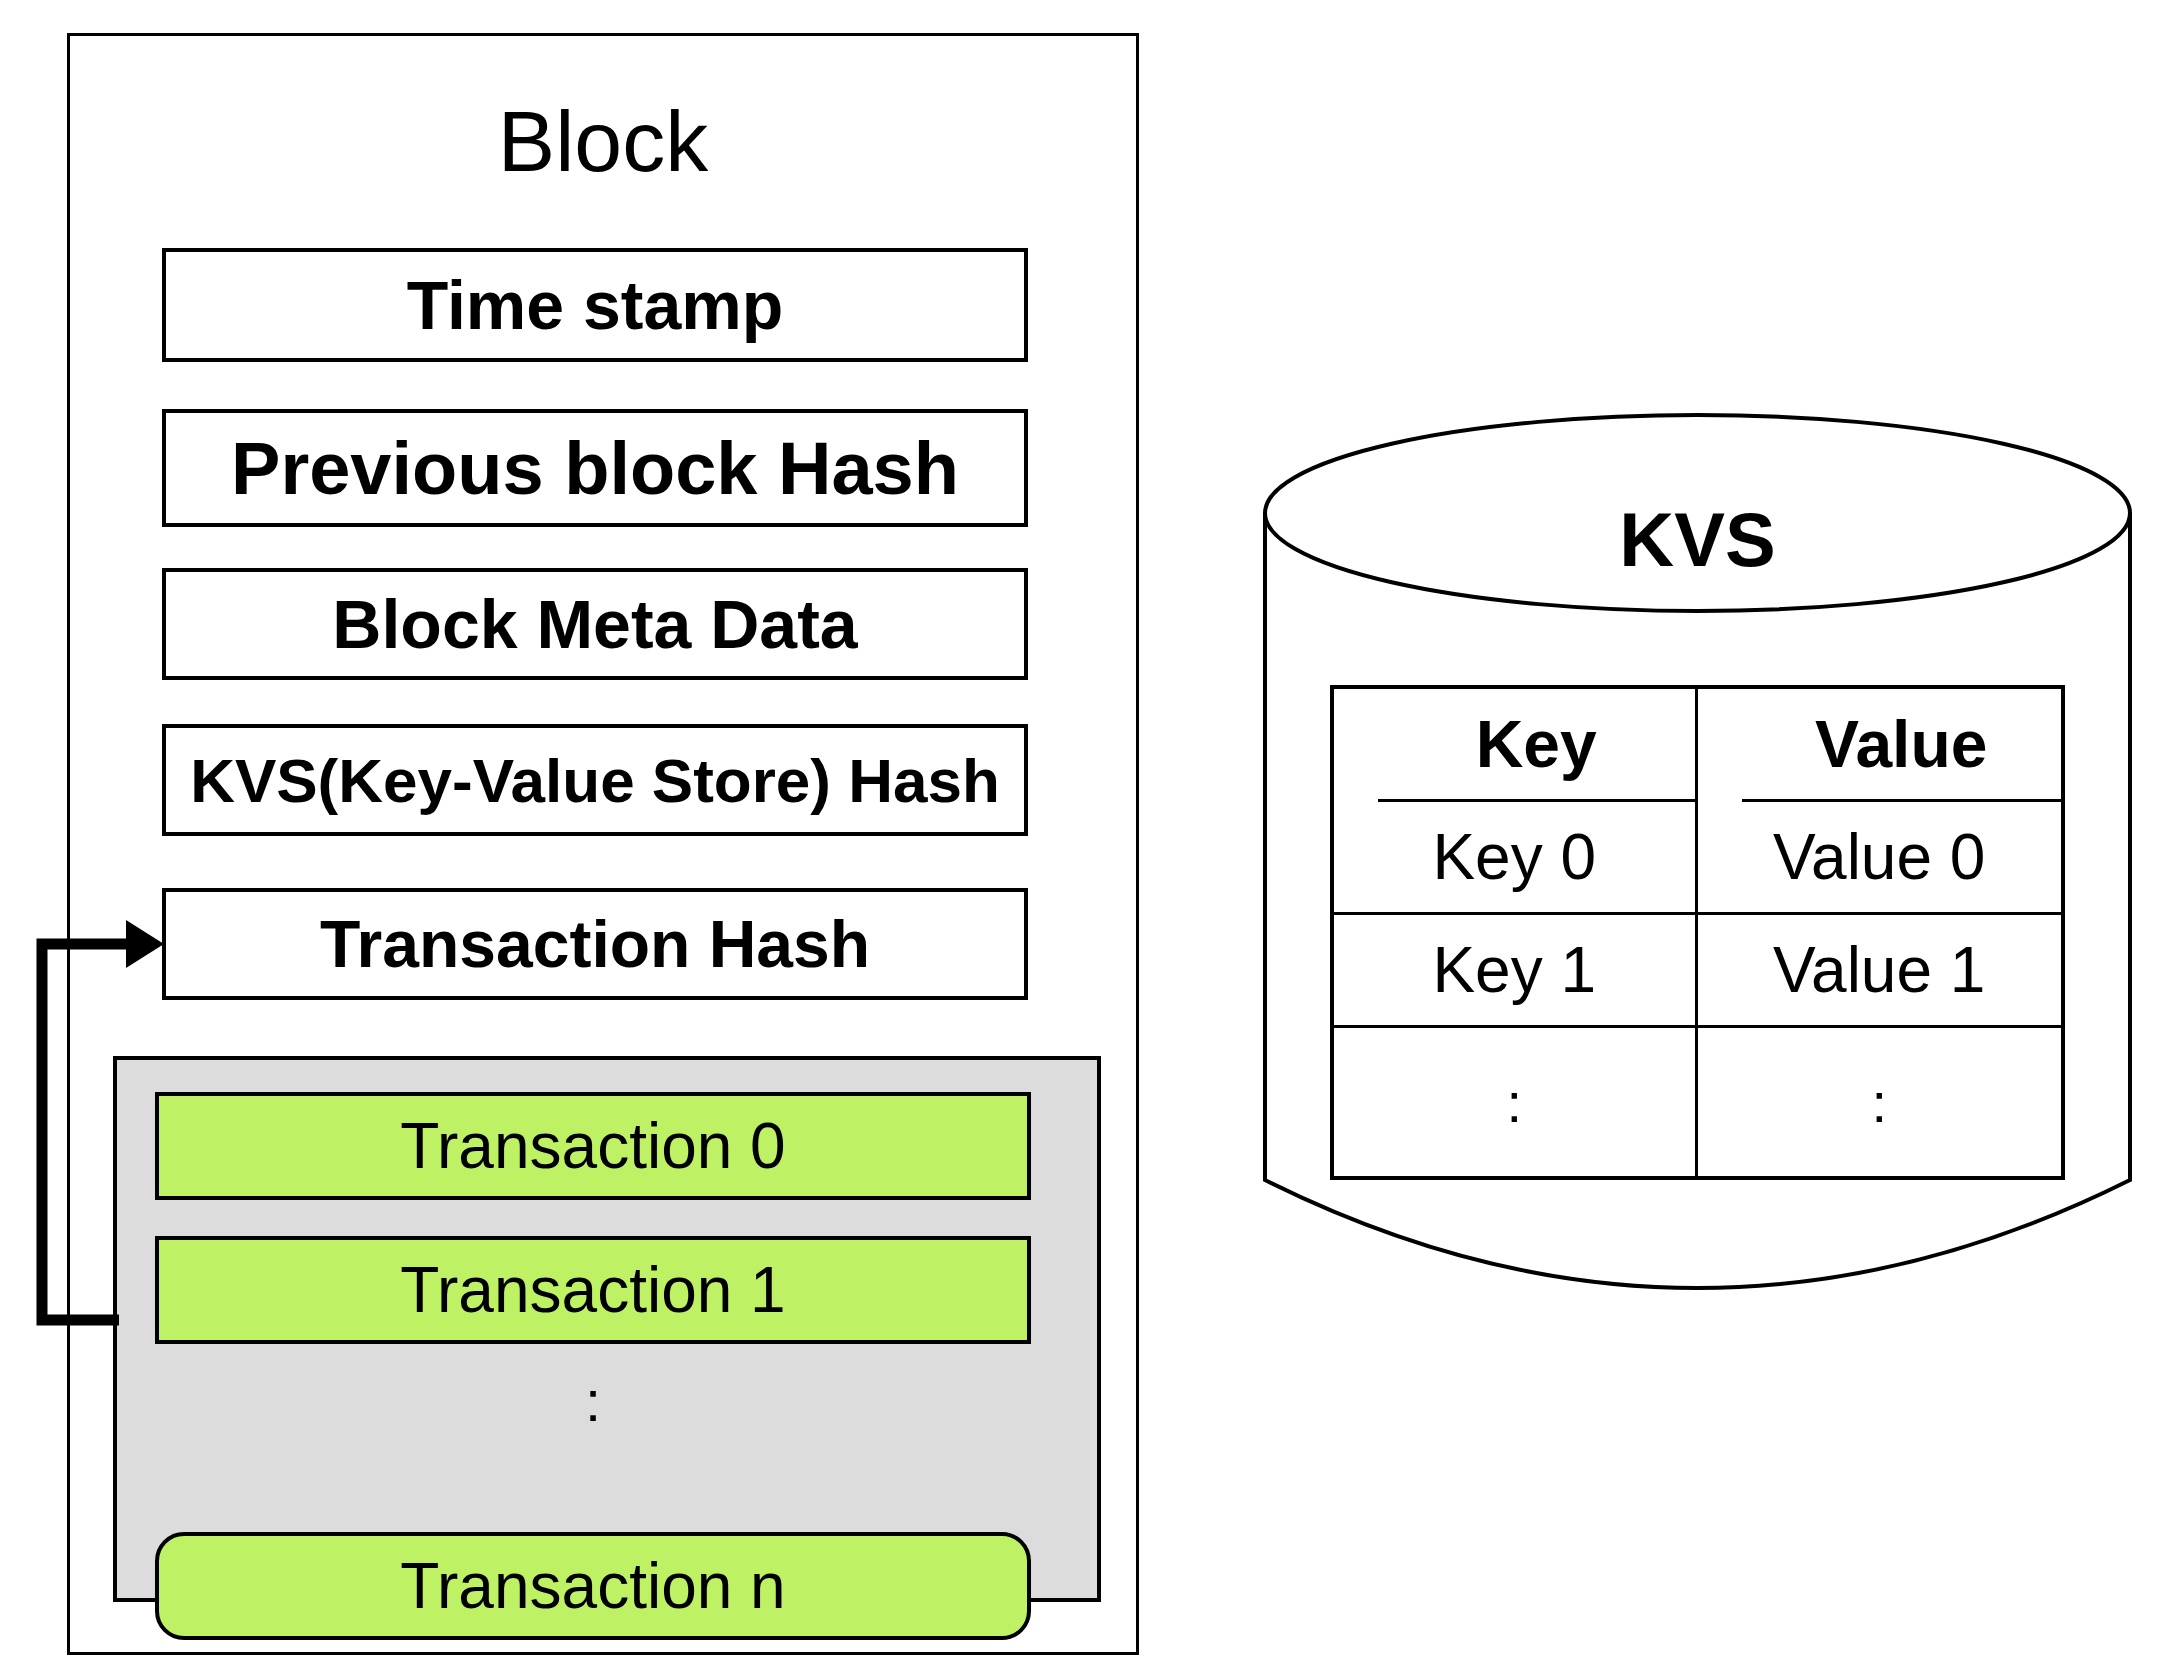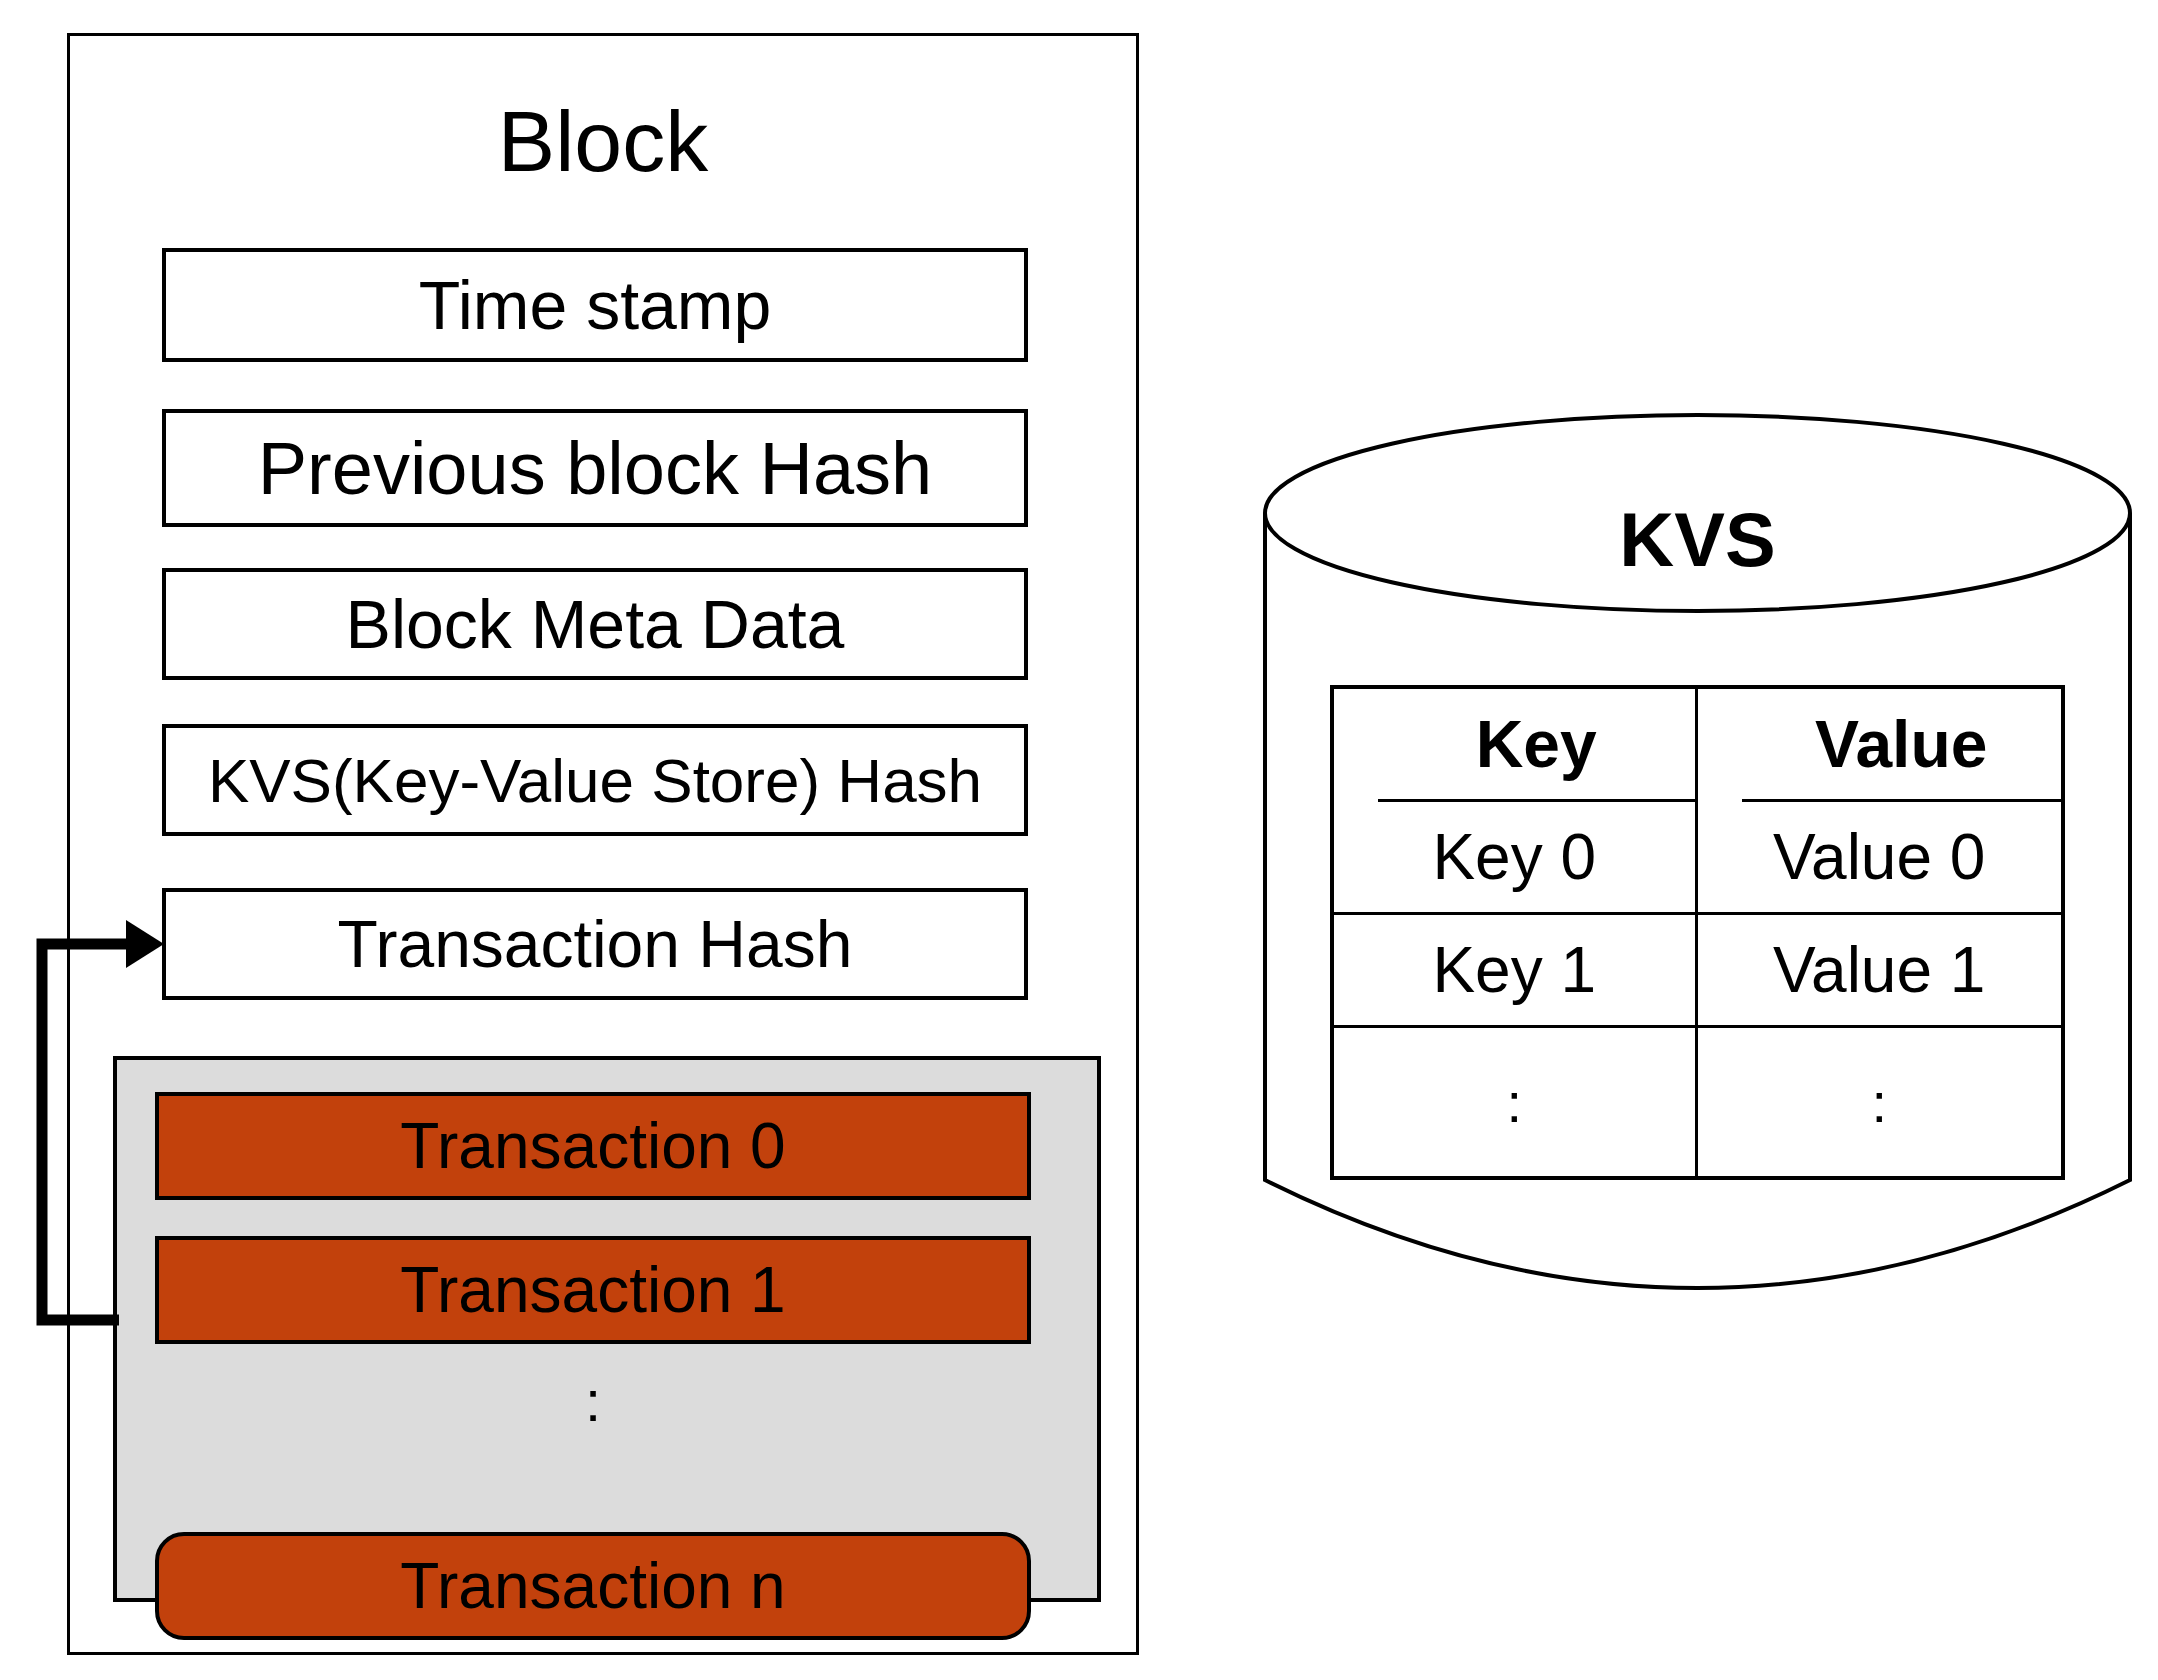--- a/index.html
+++ b/index.html
@@ -28,36 +28,36 @@
     z-index: 1;
   }
   .block-title {
     left: 67px; top: 96px; width: 1072px; height: 90px;
     font-size: 86px; line-height: 90px; text-align: center;
     z-index: 2;
   }
   .field-box {
     left: 162px; width: 866px;
     background: #ffffff; border: 4px solid #000;
-    font-size: 66px; z-index: 2;
+    font-size: 66px; z-index: 2; font-weight: bold;
   }
   .fb0 { top: 248px;  height: 114px; font-size: 68px; }
   .fb1 { top: 409px;  height: 118px; font-size: 74px; }
   .fb2 { top: 568px;  height: 112px; font-size: 68px; }
   .fb3 { top: 724px;  height: 112px; font-size: 62px; }
   .fb4 { top: 888px;  height: 112px; font-size: 66px; }
 
   .tx-container {
     left: 113px; top: 1056px; width: 988px; height: 546px;
     background: #dcdcdc; border: 4px solid #000;
     z-index: 2;
   }
   .tx-box {
     left: 155px; width: 876px;
-    background: #c2410c; border: 4px solid #000;
+    background: #bef264; border: 4px solid #000;
     font-size: 64px; z-index: 3;
   }
   .tx0 { top: 1092px; height: 108px; }
   .tx1 { top: 1236px; height: 108px; }
   .txn { top: 1532px; height: 108px; border-radius: 29px; }
   .tx-ellipsis {
     left: 155px; top: 1358px; width: 876px; height: 84px;
     font-size: 58px; z-index: 3;
   }
 

